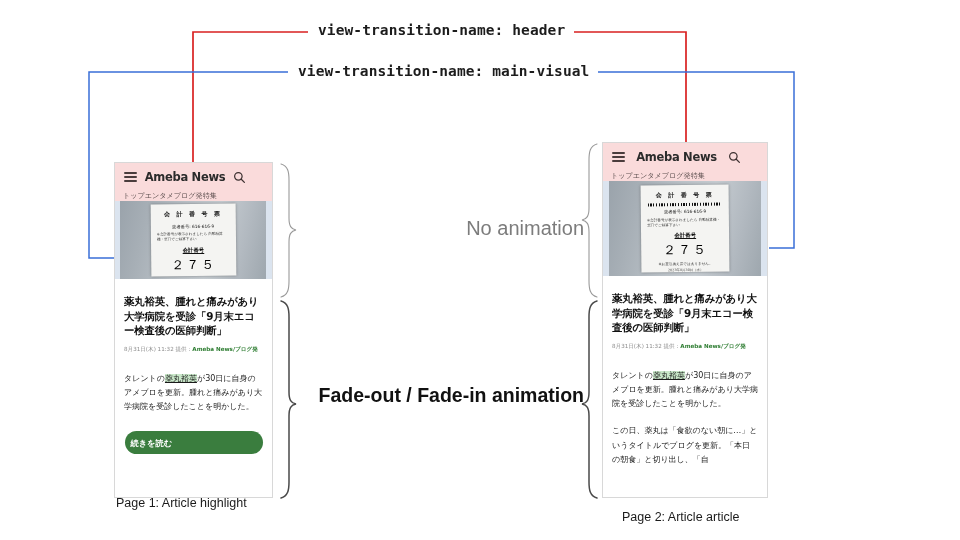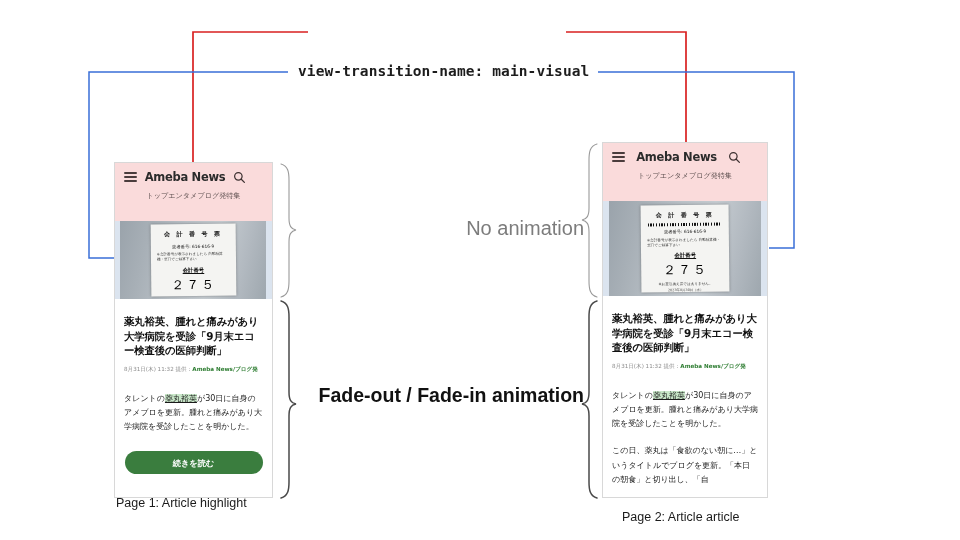--- a/index.html
+++ b/index.html
@@ -83,22 +83,22 @@
     font-size: 11.5px;
     color: #2b2b2b;
     letter-spacing: -0.3px;
     text-align: center;
     flex: 1 1 auto;
   }
   .search-icon { flex: 0 0 auto; width: 13px; height: 13px; }
   .search-icon svg { display: block; }
   .app-nav {
     display: flex;
-    justify-content: center;
-    padding: 4px 8px 20px 8px;
+    justify-content: flex-start;
+    padding: 4px 8px 0 8px;
     box-sizing: border-box;
   }
   .app-nav span {
     font-size: 7.1px;
     color: #5e5050;
     font-family: "DejaVu Sans", sans-serif;
     white-space: nowrap;
   }
 
   
@@ -208,21 +208,21 @@
     color: #1a1a1a;
     text-decoration: underline;
     background: #c9e7c9;
   }
   .read-more-btn {
     display: block;
     margin: 17px auto 0 auto;
     width: 138px;
     height: 23px;
     line-height: 23px;
-    text-align: center;
+    text-align: left;
     background: #3a7d3e;
     color: #ffffff;
     font-size: 8.2px;
     font-weight: bold;
     border: none;
     border-radius: 12px;
     font-family: "DejaVu Sans", sans-serif;
     cursor: pointer;
   }
 
@@ -284,20 +284,21 @@
       <path d="M597,144 C590,146 589,152 589,160 L589,208 C589,216 587,219 582,220
                C587,221 589,224 589,232 L589,281 C589,289 590,295 597,297"></path>
     </g>
 
     <g stroke="#4a4a4a" stroke-width="1.5" fill="none" stroke-linecap="round">
       <path d="M597,301 C590,303 589,309 589,317 L589,392 C589,400 587,403 582,404
                C587,405 589,408 589,416 L589,482 C589,490 590,496 597,498"></path>
     </g>
   </svg>
 
+  <div class="vt-label" id="vt-header-label">view-transition-name: header</div>
   <div class="vt-label" id="vt-mainvisual-label">view-transition-name: main-visual</div>
 
   <div class="mid-label" id="no-animation-label">No animation</div>
   <div class="mid-label" id="fade-animation-label">Fade-out / Fade-in animation</div>
 
   <div class="phone" id="phone-1">
 
     <div class="app-header">
       <div class="app-header-top">
         <span class="hamburger-icon">

